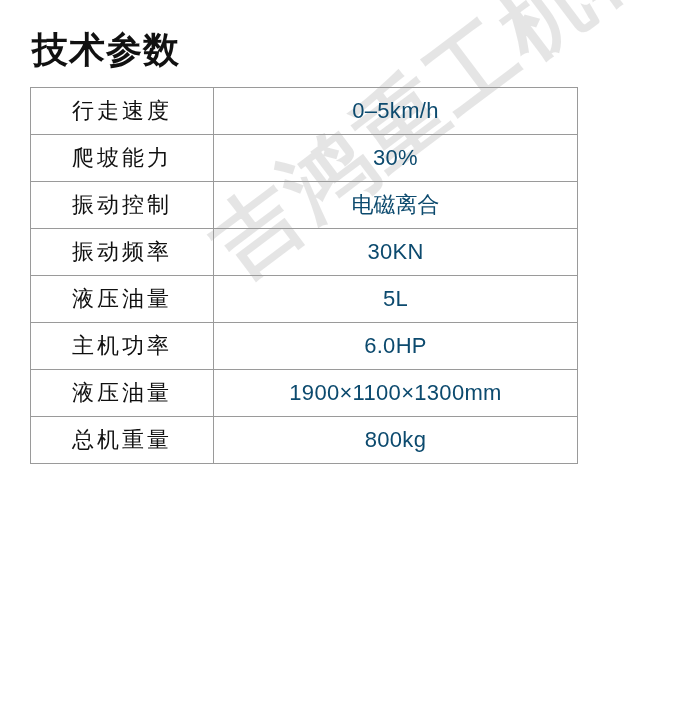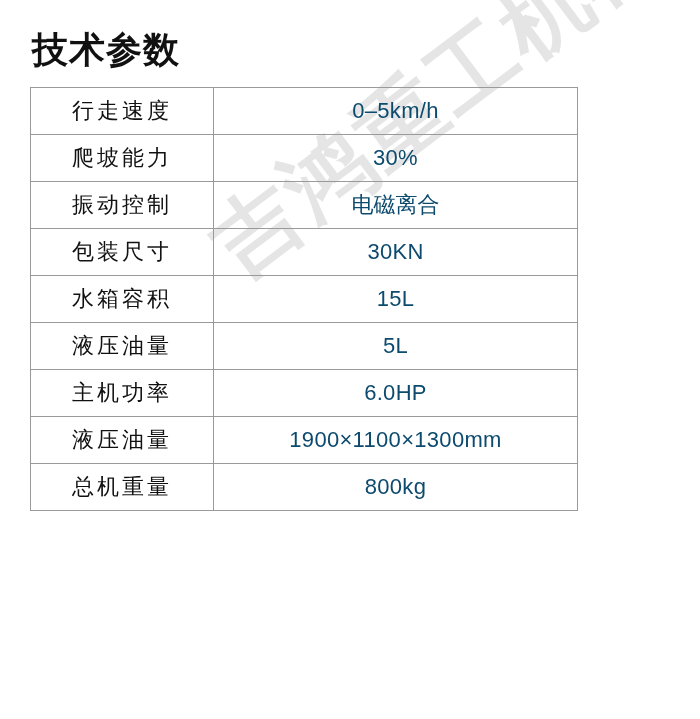--- a/index.html
+++ b/index.html
@@ -94,26 +94,22 @@
       </tr>
       <tr>
         <td class="label">爬坡能力</td>
         <td class="value">30%</td>
       </tr>
       <tr>
         <td class="label">振动控制</td>
         <td class="value small">电磁离合</td>
       </tr>
       <tr>
-        <td class="label">包装尺寸</td>
+        <td class="label">振动频率</td>
         <td class="value">30KN</td>
-      </tr>
-      <tr>
-        <td class="label">水箱容积</td>
-        <td class="value">15L</td>
       </tr>
       <tr>
         <td class="label">液压油量</td>
         <td class="value">5L</td>
       </tr>
       <tr>
         <td class="label">主机功率</td>
         <td class="value">6.0HP</td>
       </tr>
       <tr>

